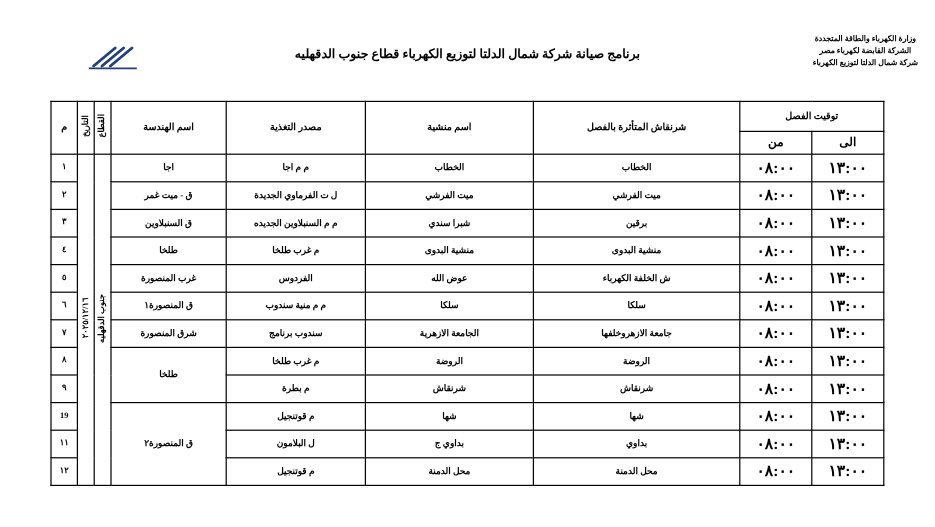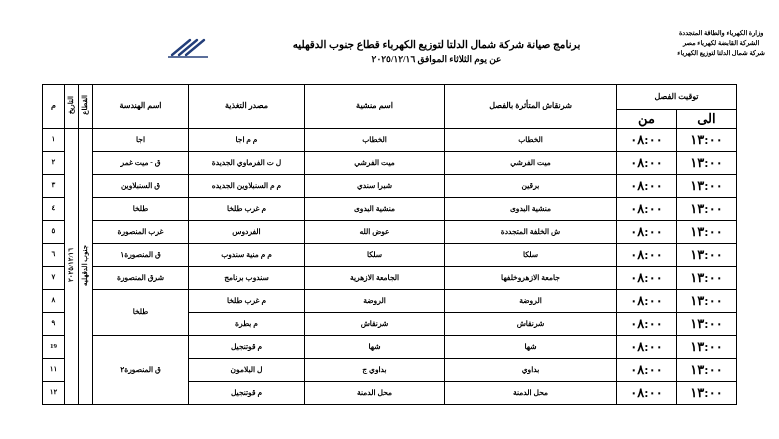--- a/index.html
+++ b/index.html
@@ -5,21 +5,21 @@
   html,body{margin:0;padding:0;}
   body{
     width:779px;height:439px;
     background:#ffffff;
     font-family:"Liberation Serif", serif;
     color:#000;
     overflow:hidden;
   }
   .page{
     position:relative;
-    width:685px;height:439px;
+    width:779px;height:439px;
     box-sizing:border-box;
   }
   
   .header{
     position:absolute;
     top:28px; left:0; right:0;
     height:52px;
   }
   .org{
     position:absolute;
@@ -72,21 +72,21 @@
     height:22px;
     font-weight:bold;
     line-height:1.1;
     overflow:hidden;
     white-space:nowrap;
   }
   thead td{
     font-size:8px;
   }
   .hdr-tall{height:24px;}
-  .hdr-small{height:18px;font-size:13px;}
+  .hdr-small{height:18px;font-size:10px;}
   
   .vert{
     width:13px;
   }
   .vert span{
     display:inline-block;
     writing-mode:vertical-rl;
     transform:rotate(180deg);
     font-size:7px;
     font-weight:bold;
@@ -122,21 +122,20 @@
   <div class="header">
 
     <div class="org">
       <div>وزارة الكهرباء والطاقة المتجددة</div>
       <div>الشركة القابضة لكهرباء مصر</div>
       <div>شركة شمال الدلتا لتوزيع الكهرباء</div>
     </div>
 
     <div class="title-block">
       <div class="title-line1">برنامج صيانة شركة شمال الدلتا لتوزيع الكهرباء  قطاع  جنوب الدقهليه</div>
-      <div class="title-line2">عن يوم الثلاثاء الموافق ٢٠٢٥/١٢/١٦</div>
     </div>
 
     <div class="logo">
       <svg width="58" height="28" viewBox="0 0 58 28" xmlns="http://www.w3.org/2000/svg">
         <g fill="none" stroke="#243f7a" stroke-width="2.4" stroke-linecap="round">
           <path d="M8 21 L26 6"></path>
           <path d="M15 21 L33 6"></path>
           <path d="M22 21 L40 6"></path>
         </g>
         <path d="M4 23 L44 23" stroke="#243f7a" stroke-width="1.6"></path>
@@ -209,21 +208,21 @@
           <td class="time">٠٨:٠٠</td>
           <td>منشية البدوى</td>
           <td>منشية البدوى</td>
           <td>م غرب طلخا</td>
           <td>طلخا</td>
           <td class="num">٤</td>
         </tr>
         <tr>
           <td class="time">١٣:٠٠</td>
           <td class="time">٠٨:٠٠</td>
-          <td>ش الخلفة المتجددة</td>
+          <td>ش الخلفة الكهرباء</td>
           <td>عوض الله</td>
           <td>الفردوس</td>
           <td>غرب المنصورة</td>
           <td class="num">٥</td>
         </tr>
         <tr>
           <td class="time">١٣:٠٠</td>
           <td class="time">٠٨:٠٠</td>
           <td>سلكا</td>
           <td>سلكا</td>

